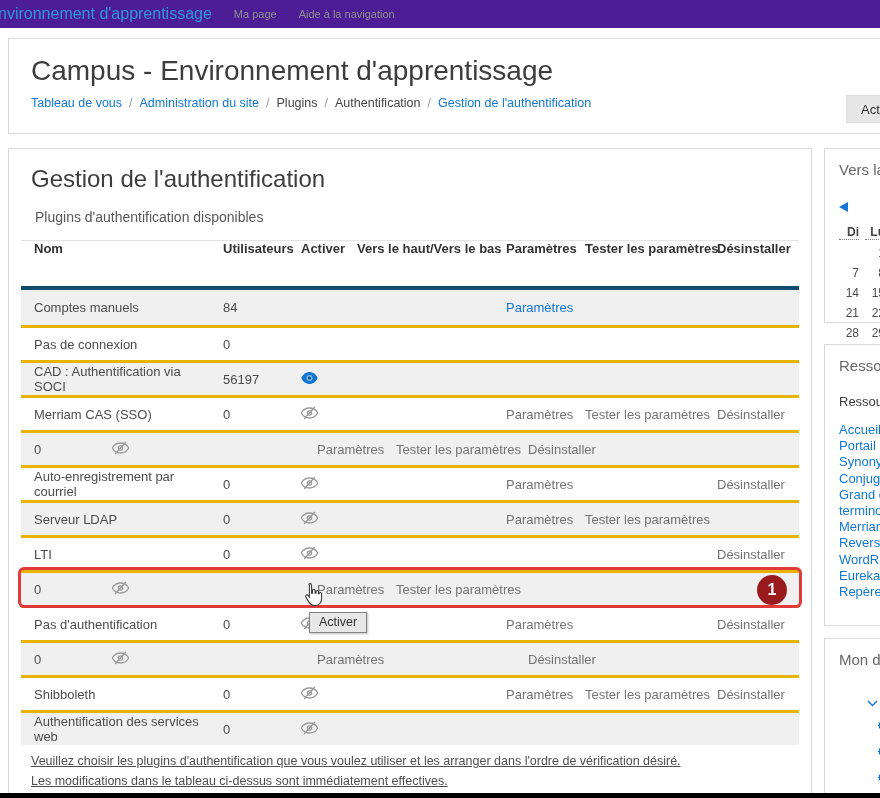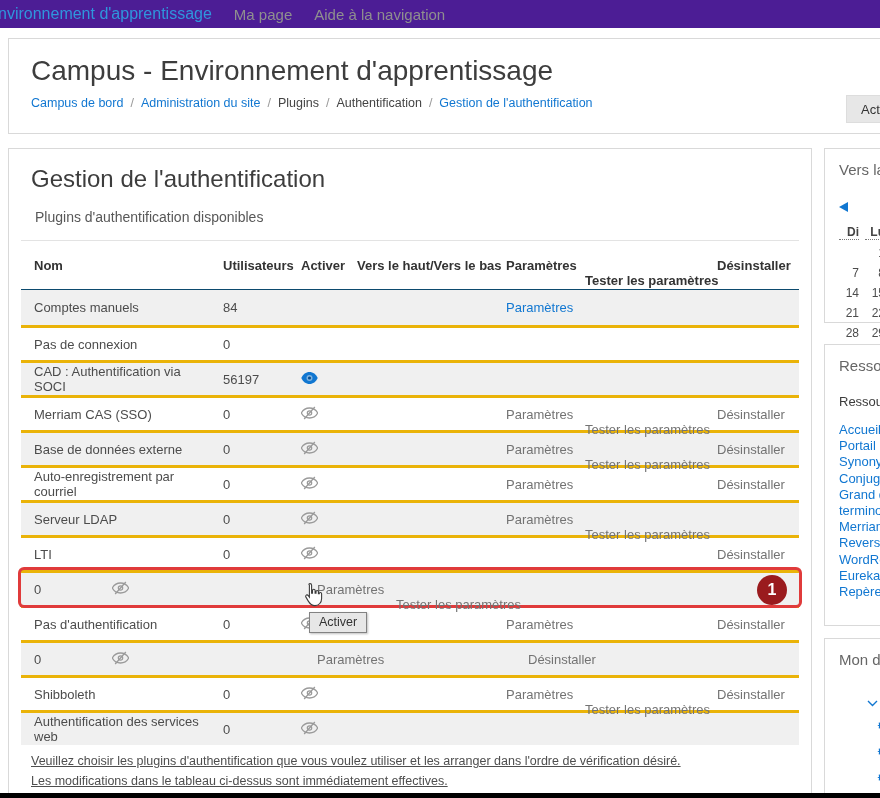--- a/index.html
+++ b/index.html
@@ -3,44 +3,44 @@
 <meta charset="utf-8">
 <style>
   * { margin: 0; padding: 0; box-sizing: border-box; }
   html, body { width: 880px; height: 798px; overflow: hidden; position: relative;
     background: #fff; font-family: "Liberation Sans", sans-serif; }
 
   
   .navbar { position: absolute; left: 0; top: 0; width: 100%; height: 28px;
     background: #4c1d95; display: flex; align-items: center; }
   .brand { color: #2f96dd; font-size: 16px; margin-left: -2px; white-space: nowrap; cursor: pointer; }
-  .nav-link { color: #8f8f8f; font-size: 15px; margin-left: 22px; white-space: nowrap; cursor: pointer; }
+  .nav-link { color: #8f8f8f; font-size: 11px; margin-left: 22px; white-space: nowrap; cursor: pointer; }
 
   
   .header-card { position: absolute; left: 8px; top: 38px; width: 888px; height: 96px;
     background: #fff; border: 1px solid #d9d9d9; }
   .header-card h1 { margin: 16px 0 0 22px; font-size: 28px; font-weight: 300; color: #3d3d3d; }
   .breadcrumb { margin: 9px 0 0 22px; font-size: 12.5px; color: #444; }
   .breadcrumb .sep { color: #999; margin: 0 7px; }
   .crumb.link { color: #1177d1; cursor: pointer; }
   .edit-btn { position: absolute; left: 837px; top: 56px; height: 28px; padding: 0 14px;
     background: #e7e7e7; border: 1px solid #ddd; color: #333; font-size: 13px;
     font-family: "Liberation Sans", sans-serif; cursor: pointer; }
 
   
   .main-card { position: absolute; left: 8px; top: 148px; width: 804px; height: 656px;
     background: #fff; border: 1px solid #d9d9d9; }
   .main-card h2 { margin: 16px 0 0 22px; font-size: 24px; font-weight: 300; color: #3d3d3d; }
   .sub { margin: 16px 0 0 26px; font-size: 14px; color: #585858; }
   .table { margin: 15px 12px 0 12px; border-top: 1px solid #e3e3e3; }
-  .t-head { display: flex; align-items: center; height: 49px; border-bottom: 1px solid #0c4a6e; }
+  .t-head { display: flex; align-items: flex-start; height: 49px; border-bottom: 4px solid #0c4a6e; }
   .hcell { font-weight: bold; font-size: 13px; color: #333; white-space: nowrap; }
   .cell { padding-left: 13px; overflow: visible; }
   .c-name { width: 189px; } .c-users { width: 78px; } .c-act { width: 56px; }
-  .c-upd { width: 149px; } .c-set { width: 79px; } .c-test { width: 132px; margin-top: 31px; } .c-unin { width: 89px; }
+  .c-upd { width: 149px; } .c-set { width: 79px; } .c-test { width: 132px; } .c-unin { width: 89px; }
   .t-row { display: flex; align-items: center; height: 35px; font-size: 13px; color: #4c4c4c;
     border-top: 3px solid #eab308; }
   .t-row:first-child { border-top: none; }
   .t-row.alt { background: #f0f0f0; }
   .link { color: #1177d1; cursor: pointer; }
   .dimlink { color: #737373; cursor: pointer; white-space: nowrap; }
   .eye { display: inline-block; cursor: pointer; line-height: 0; }
 
   
   .t-row.hl { position: relative; box-shadow: 0 0 0 3px #e03b3b; border-radius: 3px; z-index: 3; }
@@ -84,21 +84,21 @@
 <body>
 
 <div class="navbar">
   <span class="brand">nvironnement d'apprentissage</span>
   <span class="nav-link">Ma page</span>
   <span class="nav-link">Aide à la navigation</span>
 </div>
 
 <div class="header-card">
   <h1>Campus - Environnement d'apprentissage</h1>
-  <nav class="breadcrumb"><span class="crumb link">Campus de bord</span><span class="sep">/</span><span class="crumb link">Administration du site</span><span class="sep">/</span><span class="crumb">Plugins</span><span class="sep">/</span><span class="crumb">Authentification</span><span class="sep">/</span><span class="crumb link">Gestion de l'authentification</span></nav>
+  <nav class="breadcrumb"><span class="crumb link">Tableau de vous</span><span class="sep">/</span><span class="crumb link">Administration du site</span><span class="sep">/</span><span class="crumb">Plugins</span><span class="sep">/</span><span class="crumb">Authentification</span><span class="sep">/</span><span class="crumb link">Gestion de l'authentification</span></nav>
   <button class="edit-btn">Activ</button>
 </div>
 
 <div class="main-card">
   <h2>Gestion de l'authentification</h2>
   <div class="sub">Plugins d'authentification disponibles</div>
   <div class="table">
     <div class="t-head">
         <div class="cell hcell c-name">Nom</div>
         <div class="cell hcell c-users">Utilisateurs</div>
@@ -147,21 +147,20 @@
                 <path d="M8.5 2C5 2 1.9 4 .3 7c1.6 3 4.7 5 8.2 5s6.6-2 8.2-5c-1.6-3-4.7-5-8.2-5z" fill="none" stroke="#9a9a9a" stroke-width="1.3"></path>
                 <circle cx="8.5" cy="7" r="2.2" fill="none" stroke="#9a9a9a" stroke-width="1.2"></circle>
                 <line x1="3.2" y1="13" x2="13.8" y2="1" stroke="#9a9a9a" stroke-width="1.3"></line>
               </svg></span></div>
           <div class="cell c-upd"></div>
           <div class="cell c-set"><span class="dimlink">Paramètres</span></div>
           <div class="cell c-test"><span class="dimlink">Tester les paramètres</span></div>
           <div class="cell c-unin"><span class="dimlink">Désinstaller</span></div>
         </div>
         <div class="t-row alt">
-          <div class="cell c-name">Base de données externe</div>
           <div class="cell c-users">0</div>
           <div class="cell c-act"><span class="eye"><svg width="17" height="14" viewBox="0 0 17 14">
                 <path d="M8.5 2C5 2 1.9 4 .3 7c1.6 3 4.7 5 8.2 5s6.6-2 8.2-5c-1.6-3-4.7-5-8.2-5z" fill="none" stroke="#9a9a9a" stroke-width="1.3"></path>
                 <circle cx="8.5" cy="7" r="2.2" fill="none" stroke="#9a9a9a" stroke-width="1.2"></circle>
                 <line x1="3.2" y1="13" x2="13.8" y2="1" stroke="#9a9a9a" stroke-width="1.3"></line>
               </svg></span></div>
           <div class="cell c-upd"></div>
           <div class="cell c-set"><span class="dimlink">Paramètres</span></div>
           <div class="cell c-test"><span class="dimlink">Tester les paramètres</span></div>
           <div class="cell c-unin"><span class="dimlink">Désinstaller</span></div>

